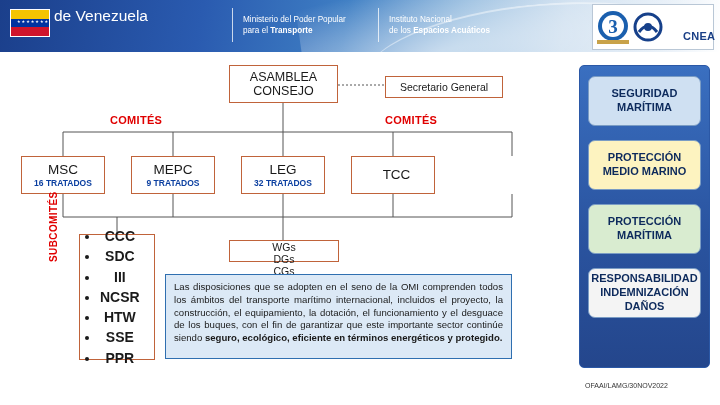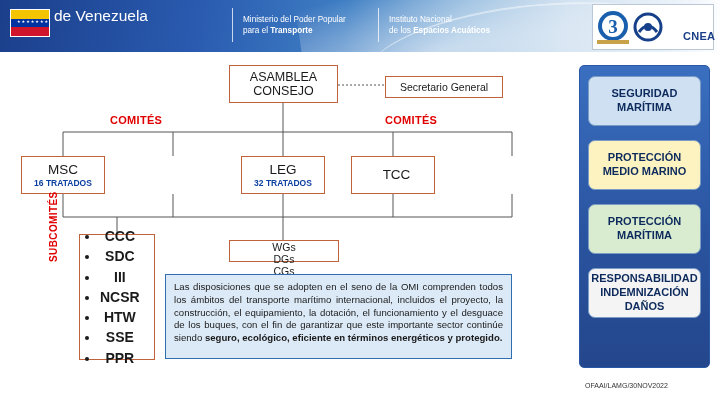--- a/index.html
+++ b/index.html
@@ -332,20 +332,24 @@
 
   <div class="node" id="secretario">Secretario General</div>
 
   <div class="comite-label" id="comites-left">COMITÉS</div>
   <div class="comite-label" id="comites-right">COMITÉS</div>
 
   <div class="node comm" id="msc">
     <div class="t">MSC</div>
     <div class="s">16 TRATADOS</div>
   </div>
+  <div class="node comm" id="mepc">
+    <div class="t">MEPC</div>
+    <div class="s">9 TRATADOS</div>
+  </div>
   <div class="node comm" id="leg">
     <div class="t">LEG</div>
     <div class="s">32 TRATADOS</div>
   </div>
   <div class="node comm" id="tcc">
     <div class="t">TCC</div>
     <div class="s"></div>
   </div>
 
   <div class="node" id="wgs">

